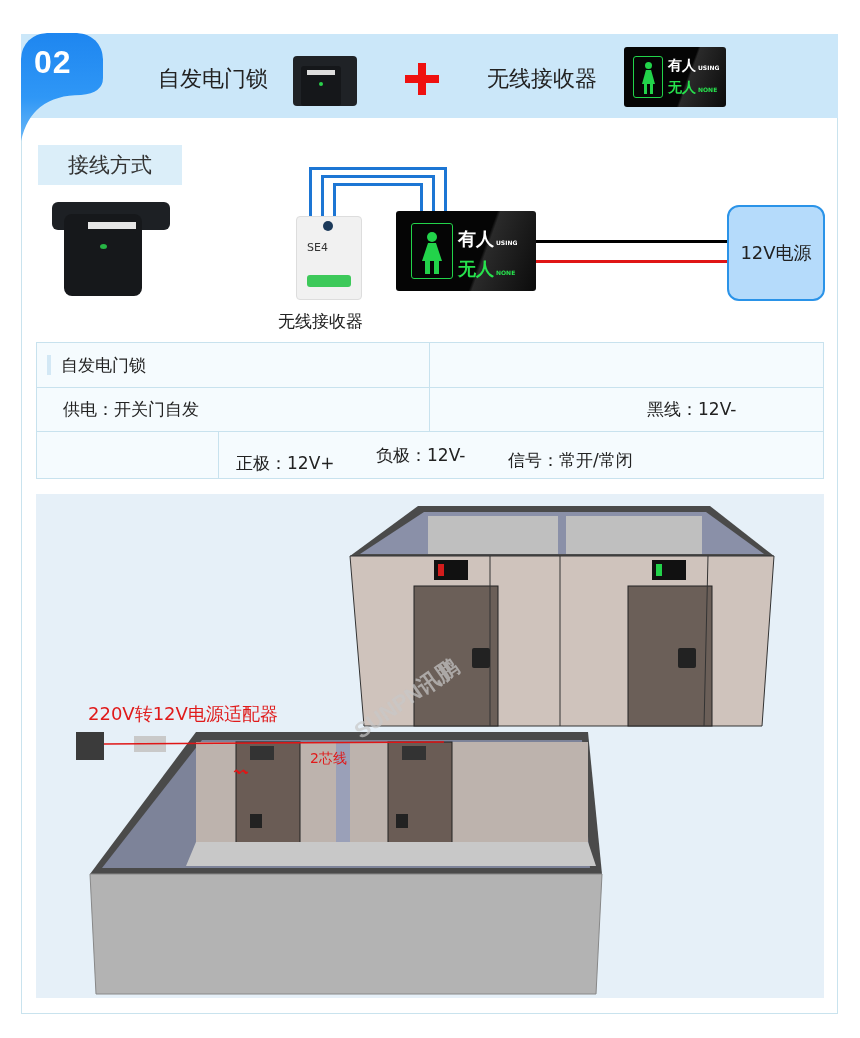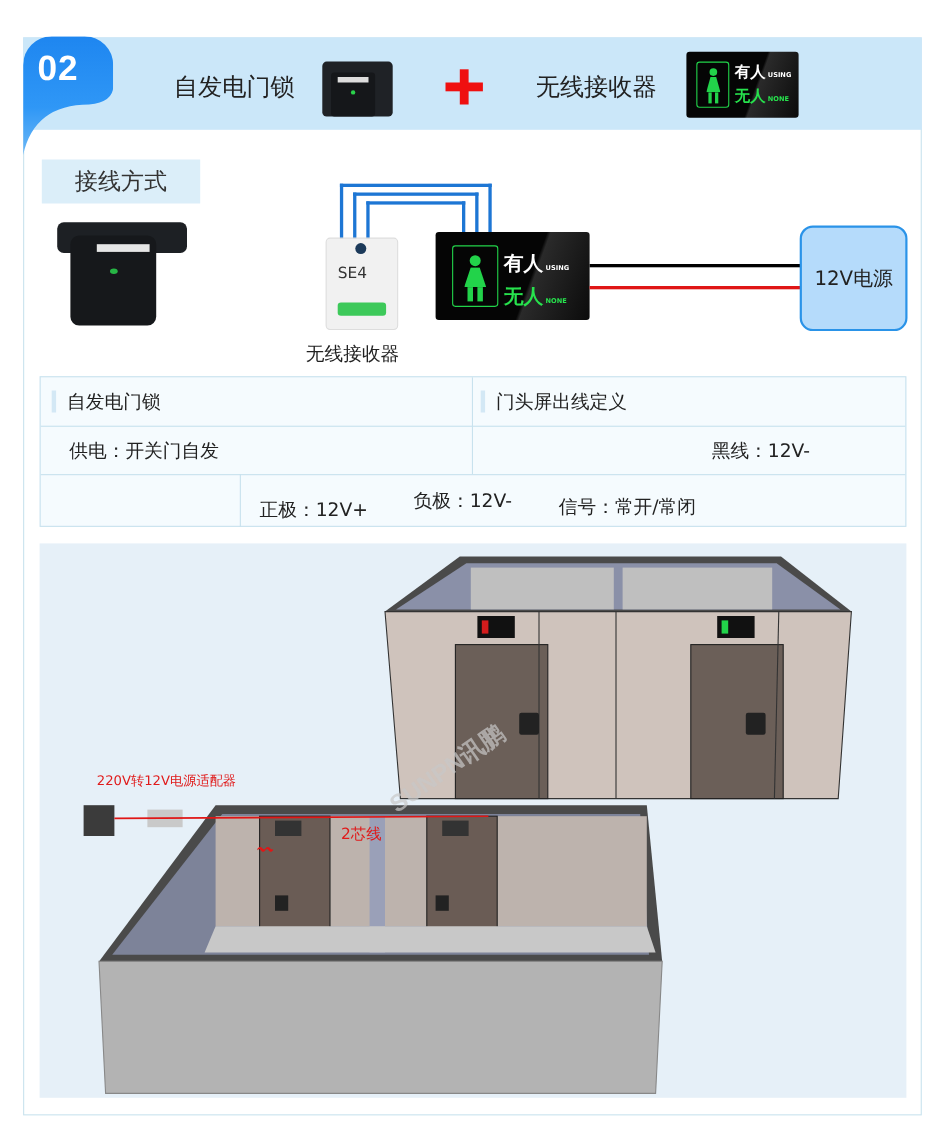--- a/index.html
+++ b/index.html
@@ -25,21 +25,21 @@
   .line-black{position:absolute;left:536px;top:240px;width:193px;height:3px;background:#000}
   .line-red{position:absolute;left:536px;top:260px;width:193px;height:3px;background:#e01616}
   .psu{position:absolute;left:727px;top:205px;width:98px;height:96px;background:#b5dbfb;border:2px solid #2a93e8;border-radius:12px;display:flex;align-items:center;justify-content:center;font-size:18px;color:#222}
   .table{position:absolute;left:36px;top:342px;width:788px;height:137px;border:1px solid #c8e2ee;background:#f5fbfe}
   .cell{position:absolute;font-size:17px;color:#222;display:flex;align-items:center}
   .hd{font-weight:normal}
   .hd:before{content:"";display:inline-block;width:4px;height:20px;background:#d3e8f5;margin-right:10px}
   .hline{position:absolute;height:1px;background:#c8e2ee}
   .vline{position:absolute;width:1px;background:#c8e2ee}
   .scene{position:absolute;left:36px;top:494px;width:788px;height:504px;background:#e6f0f8}
-  .red-label{position:absolute;color:#e01a1a;font-size:12px}
+  .red-label{position:absolute;color:#e01a1a;font-size:18px}
   .wm{position:absolute;color:rgba(200,200,200,.7);font:bold 22px "Liberation Sans",sans-serif;transform:rotate(-35deg)}
 </style>
 </head>
 <body>
 
 <div class="card"></div>
 <div class="banner"></div>
 <div class="num-tab"></div>
 <div class="num-text">02</div>
 
@@ -71,21 +71,21 @@
   <div style="position:absolute;left:36px;top:22px;width:48px;height:7px;background:#e6e6e6"></div>
   <div style="position:absolute;left:48px;top:44px;width:7px;height:5px;border-radius:50%;background:#27b545"></div>
 </div>
 
 <div class="wire" style="left:309px;top:167px;width:138px;height:52px"></div>
 <div class="wire" style="left:321px;top:175px;width:114px;height:44px"></div>
 <div class="wire" style="left:333px;top:183px;width:90px;height:36px"></div>
 
 <div class="rx">
   <div style="position:absolute;left:26px;top:4px;width:10px;height:10px;border-radius:50%;background:#1c3a5a"></div>
-  <div style="position:absolute;left:10px;top:24px;font-size:14px;color:#333">SE4</div>
+  <div style="position:absolute;left:10px;top:24px;font-size:11px;color:#333">SE4</div>
   <div style="position:absolute;left:10px;top:58px;width:44px;height:12px;background:#3dc95a;border-radius:3px"></div>
 </div>
 <div class="rx-label">无线接收器</div>
 
 <div class="sign" style="left:396px;top:211px;width:140px;height:80px">
   <div class="fig" style="left:15px;top:12px;width:42px;height:56px">
     <div style="position:absolute;left:15px;top:8px;width:10px;height:10px;border-radius:50%;background:#22d34a"></div>
     <div style="position:absolute;left:10px;top:19px;width:20px;height:18px;background:#22d34a;clip-path:polygon(30% 0,70% 0,100% 100%,0 100%)"></div>
     <div style="position:absolute;left:13px;top:37px;width:5px;height:13px;background:#22d34a"></div>
     <div style="position:absolute;left:22px;top:37px;width:5px;height:13px;background:#22d34a"></div>
@@ -100,21 +100,20 @@
     <span>12V电源</span>
   </div>
 
 <div class="table">
   <div class="hline" style="left:0;top:44px;width:786px"></div>
   <div class="hline" style="left:0;top:88px;width:786px"></div>
   <div class="vline" style="left:392px;top:0;height:88px"></div>
   <div class="vline" style="left:181px;top:88px;height:48px"></div>
   <div class="cell hd" style="left:10px;top:0;height:44px">自发电门锁</div>
   <div class="cell" style="left:26px;top:44px;height:44px">供电：开关门自发</div>
-  <div class="cell hd" style="left:400px;top:0;height:44px">门头屏出线定义</div>
   <div class="cell" style="left:610px;top:44px;height:44px">黑线：12V-</div>
   <div class="cell" style="left:199px;top:88px;height:64px">正极：12V+</div>
   <div class="cell" style="left:339px;top:88px;height:48px">负极：12V-</div>
   <div class="cell" style="left:471px;top:88px;height:58px">信号：常开/常闭</div>
 </div>
 
 <div class="scene">
   <svg width="788" height="504">
 
     <polygon points="314,62 382,12 674,12 738,62" fill="#4a4a4a"></polygon>

